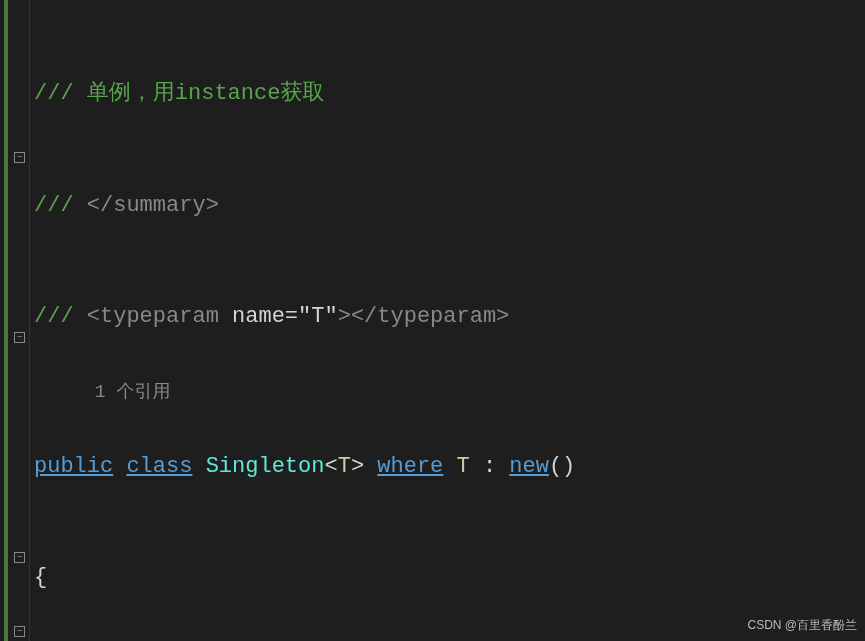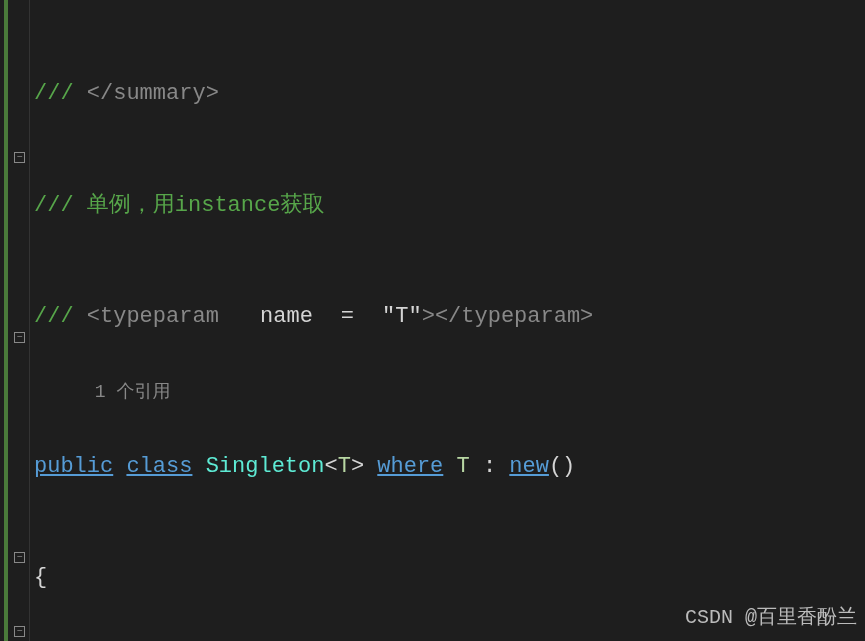--- a/index.html
+++ b/index.html
@@ -54,31 +54,31 @@
       font-size: 18px;
       color: #888;
       height: 26px;
       line-height: 26px;
       padding-left: 8px;
     }
     .comment { color: #57a64a; }
     .keyword { color: #569cd6; text-decoration: underline; }
     .type { color: #5eead4; }
     .typeparam { color: #b8d7a3; }
-    .plain { color: #d4d4d4; margin-left: 28px; }
+    .plain { color: #d4d4d4; }
     .punct { color: #d4d4d4; }
     .gray { color: #888; }
     .dots { color: #404040; }
     .watermark {
       position: absolute;
       right: 8px;
       bottom: 6px;
       color: #bbb;
-      font-size: 20px;
-      font-family: Liberation Mono, monospace;
+      font-size: 12px;
+      font-family: Liberation Sans, sans-serif;
     }
     .watermark2 {
       position: absolute;
       left: 30px;
       bottom: 6px;
       color: #444;
       font-size: 10px;
       font-family: sans-serif;
     }
   </style>
@@ -87,22 +87,22 @@
 
 <div class="editor">
   <div class="gutter">
     <div class="green-bar" style="top:0;height:641px;"></div>
     <div class="fold-marker" style="top:152px;">−</div>
     <div class="fold-marker" style="top:332px;">−</div>
     <div class="fold-marker" style="top:552px;">−</div>
     <div class="fold-marker" style="top:626px;">−</div>
   </div>
   <div class="code">
+    <span class="line"><span class="comment">/// 单例，用instance获取</span></span>
     <span class="line"><span class="comment">/// </span><span class="gray">&lt;/summary&gt;</span></span>
-    <span class="line"><span class="comment">/// 单例，用instance获取</span></span>
     <span class="line"><span class="comment">/// </span><span class="gray">&lt;typeparam</span><span class="plain"> name</span><span class="plain">=</span><span class="plain">"T"</span><span class="gray">&gt;</span><span class="gray">&lt;/typeparam&gt;</span></span>
     <span class="codelens">1 个引用</span>
     <span class="line"><span class="keyword">public</span><span class="dots"> </span><span class="keyword">class</span><span class="dots"> </span><span class="type">Singleton</span><span class="punct">&lt;</span><span class="typeparam">T</span><span class="punct">&gt;</span><span class="dots"> </span><span class="keyword">where</span><span class="dots"> </span><span class="typeparam">T</span><span class="dots"> </span><span class="punct">:</span><span class="dots"> </span><span class="keyword">new</span><span class="punct">()</span></span>
     <span class="line"><span class="punct">{</span></span>
     
     
     
     
     
     

